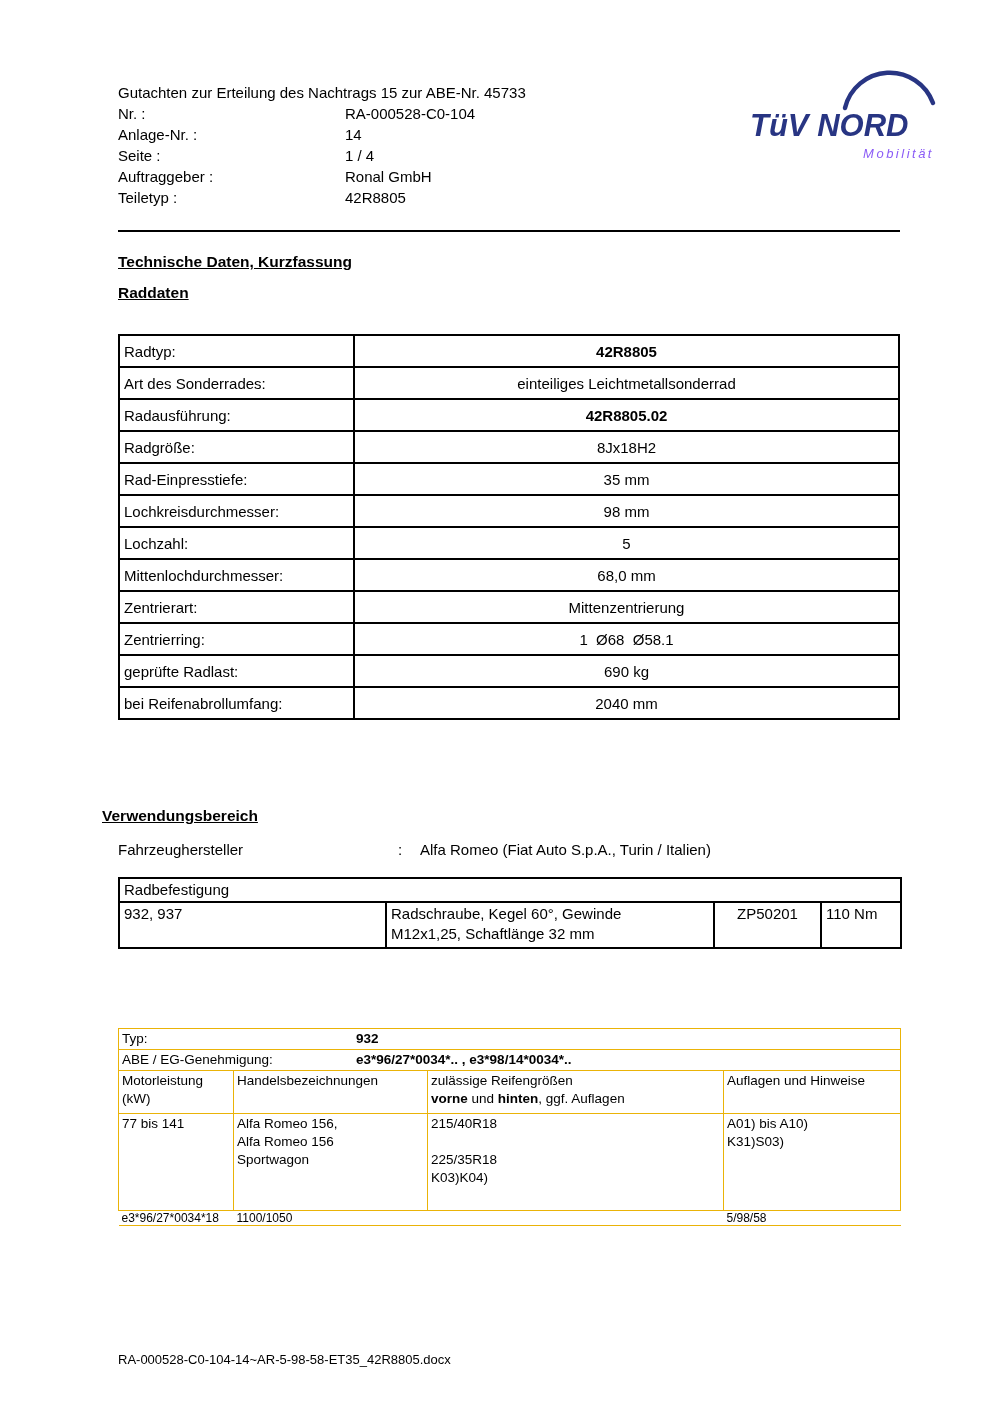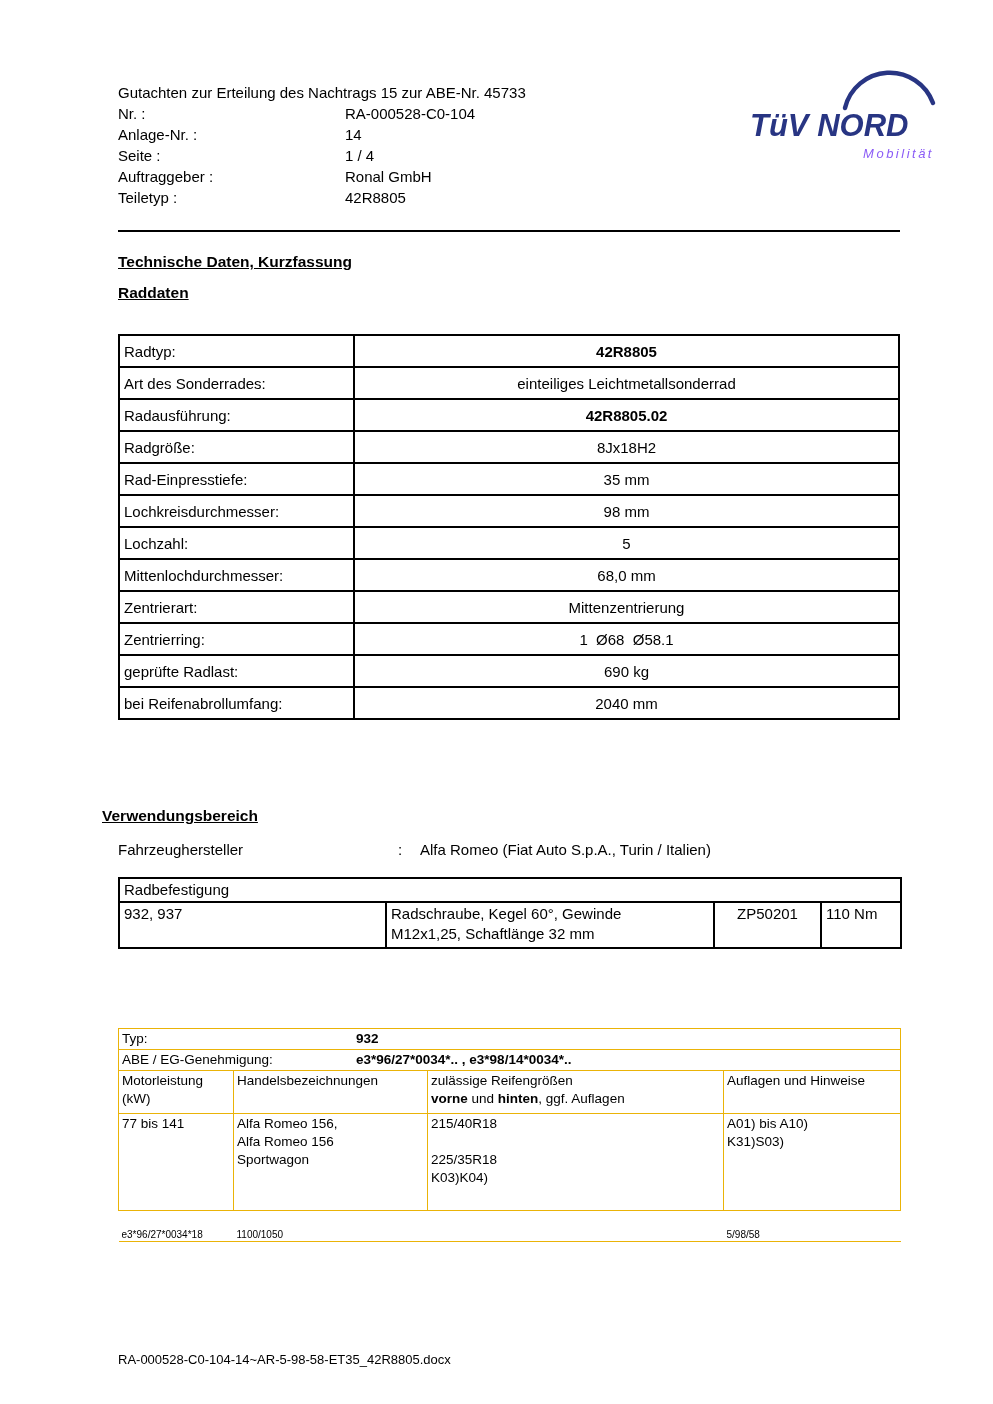--- a/index.html
+++ b/index.html
@@ -51,21 +51,21 @@
   .radbef .hdr2 td{height:44px;}
   .radbef .data td{height:42px;}
   .radbef .ctr{text-align:center;}
 
   
   .typtab{left:118px;top:1028px;width:782px;font-size:13.5px;}
   .typtab td{border:1px solid #eab308;padding:1px 3px;vertical-align:top;line-height:18px;}
   .typtab .lblspan{display:inline-block;width:234px;}
   .typtab .hdr3 td{height:40px;}
   .typtab .data td{height:94px;}
-  .typtab .foot td{border-left:none;border-right:none;font-size:10px;height:11px;line-height:11px;padding-top:18px;}
+  .typtab .foot td{border-left:none;border-right:none;font-size:12px;height:11px;line-height:11px;padding-top:2px;}
 
   .footer{left:118px;top:1352px;font-size:13px;}
 </style>
 </head>
 <body>
 
 <div class="page">
 
   <div class="abs header">
     <div class="hdr-title">Gutachten zur Erteilung des Nachtrags 15 zur ABE-Nr. 45733</div>

